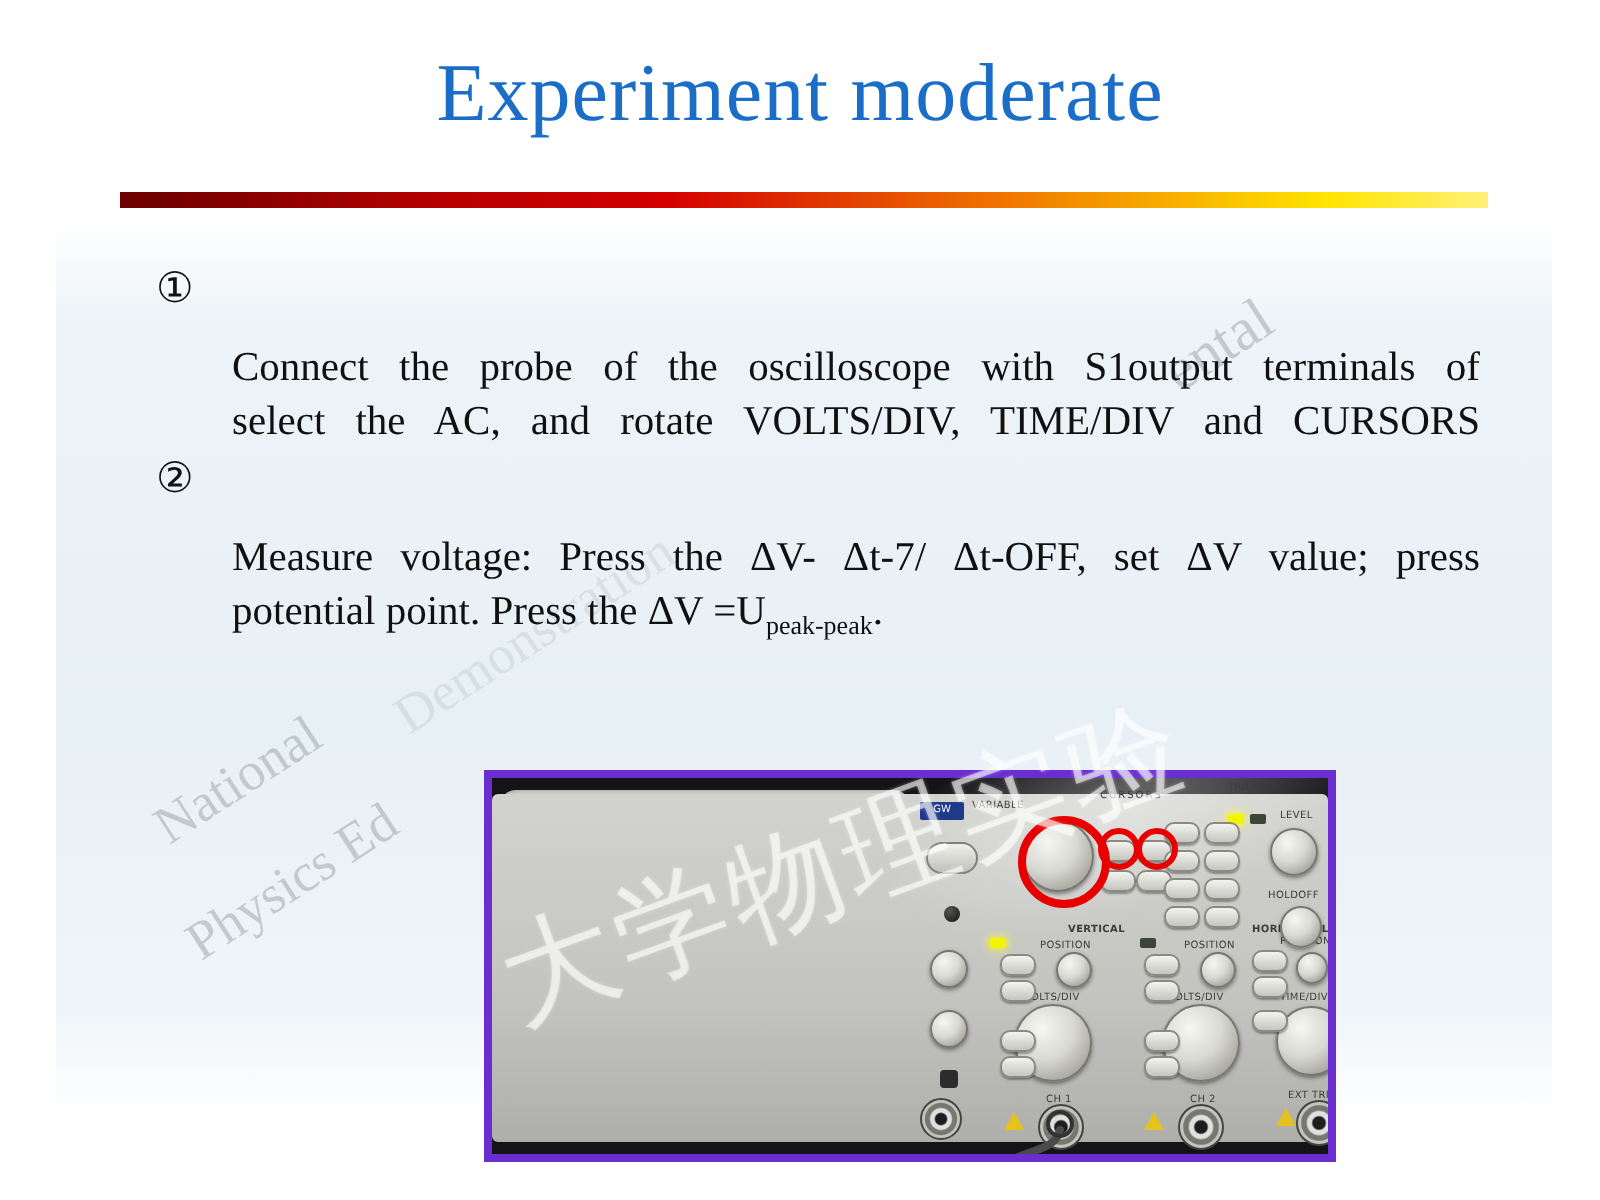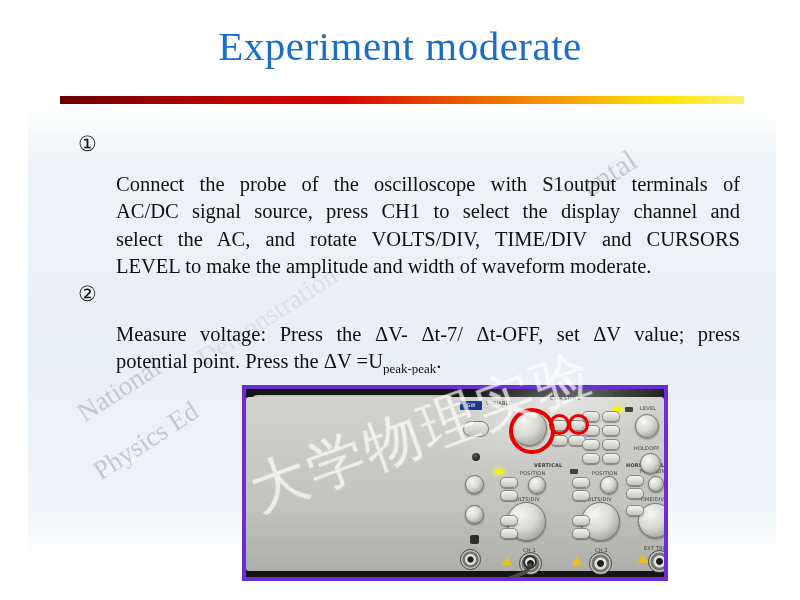--- a/index.html
+++ b/index.html
@@ -126,23 +126,21 @@
 <div class="wm" style="left:96px;top:458px;">Physics Ed</div>
 <div class="wm" style="left:585px;top:172px;font-size:30px;">ental</div>
 <div class="wm wm-faint" style="left:200px;top:345px;">Demonstration</div>
 
 <div class="content">
 
   <div class="item">
     <span class="marker">①</span>
     <div class="itemtext">
       <div class="jline">Connect the probe  of the oscilloscope with S1output terminals of</div>
-      <div class="jline">AC/DC signal source, press CH1 to select the display channel and</div>
       <div class="jline">select the AC, and rotate VOLTS/DIV, TIME/DIV  and CURSORS</div>
-      <div class="jline lastline">LEVEL to make the amplitude and width of waveform moderate.</div>
     </div>
   </div>
 
   <div class="item">
     <span class="marker">②</span>
     <div class="itemtext">
       <div class="jline">Measure voltage: Press the ΔV- Δt-7/ Δt-OFF, set ΔV value; press</div>
       <div class="jline lastline"><span>potential point. Press the  ΔV =U</span><sub class="ppsub">peak-peak</sub><span>.</span></div>
     </div>
   </div>

